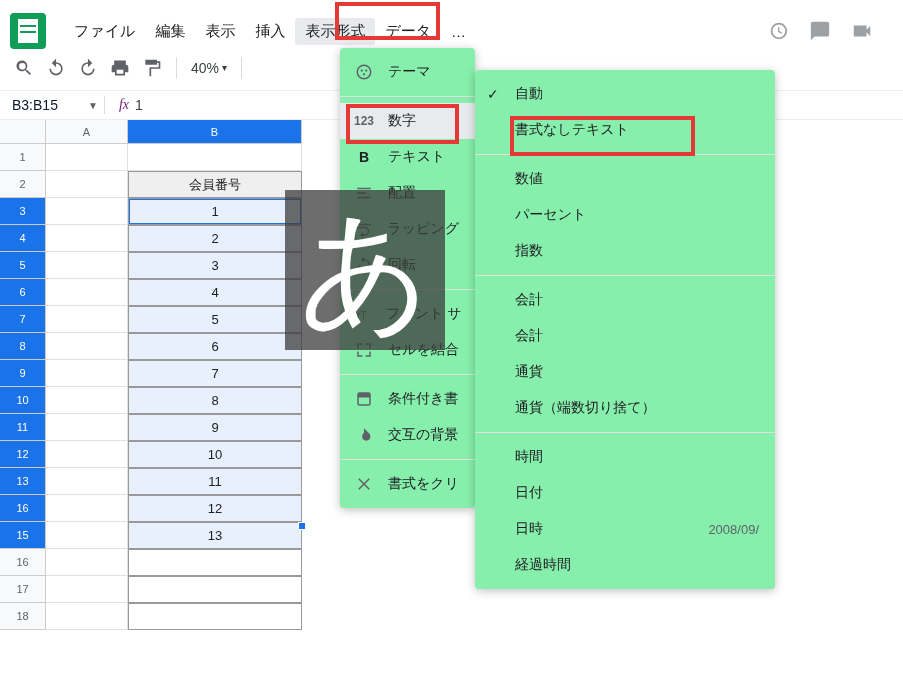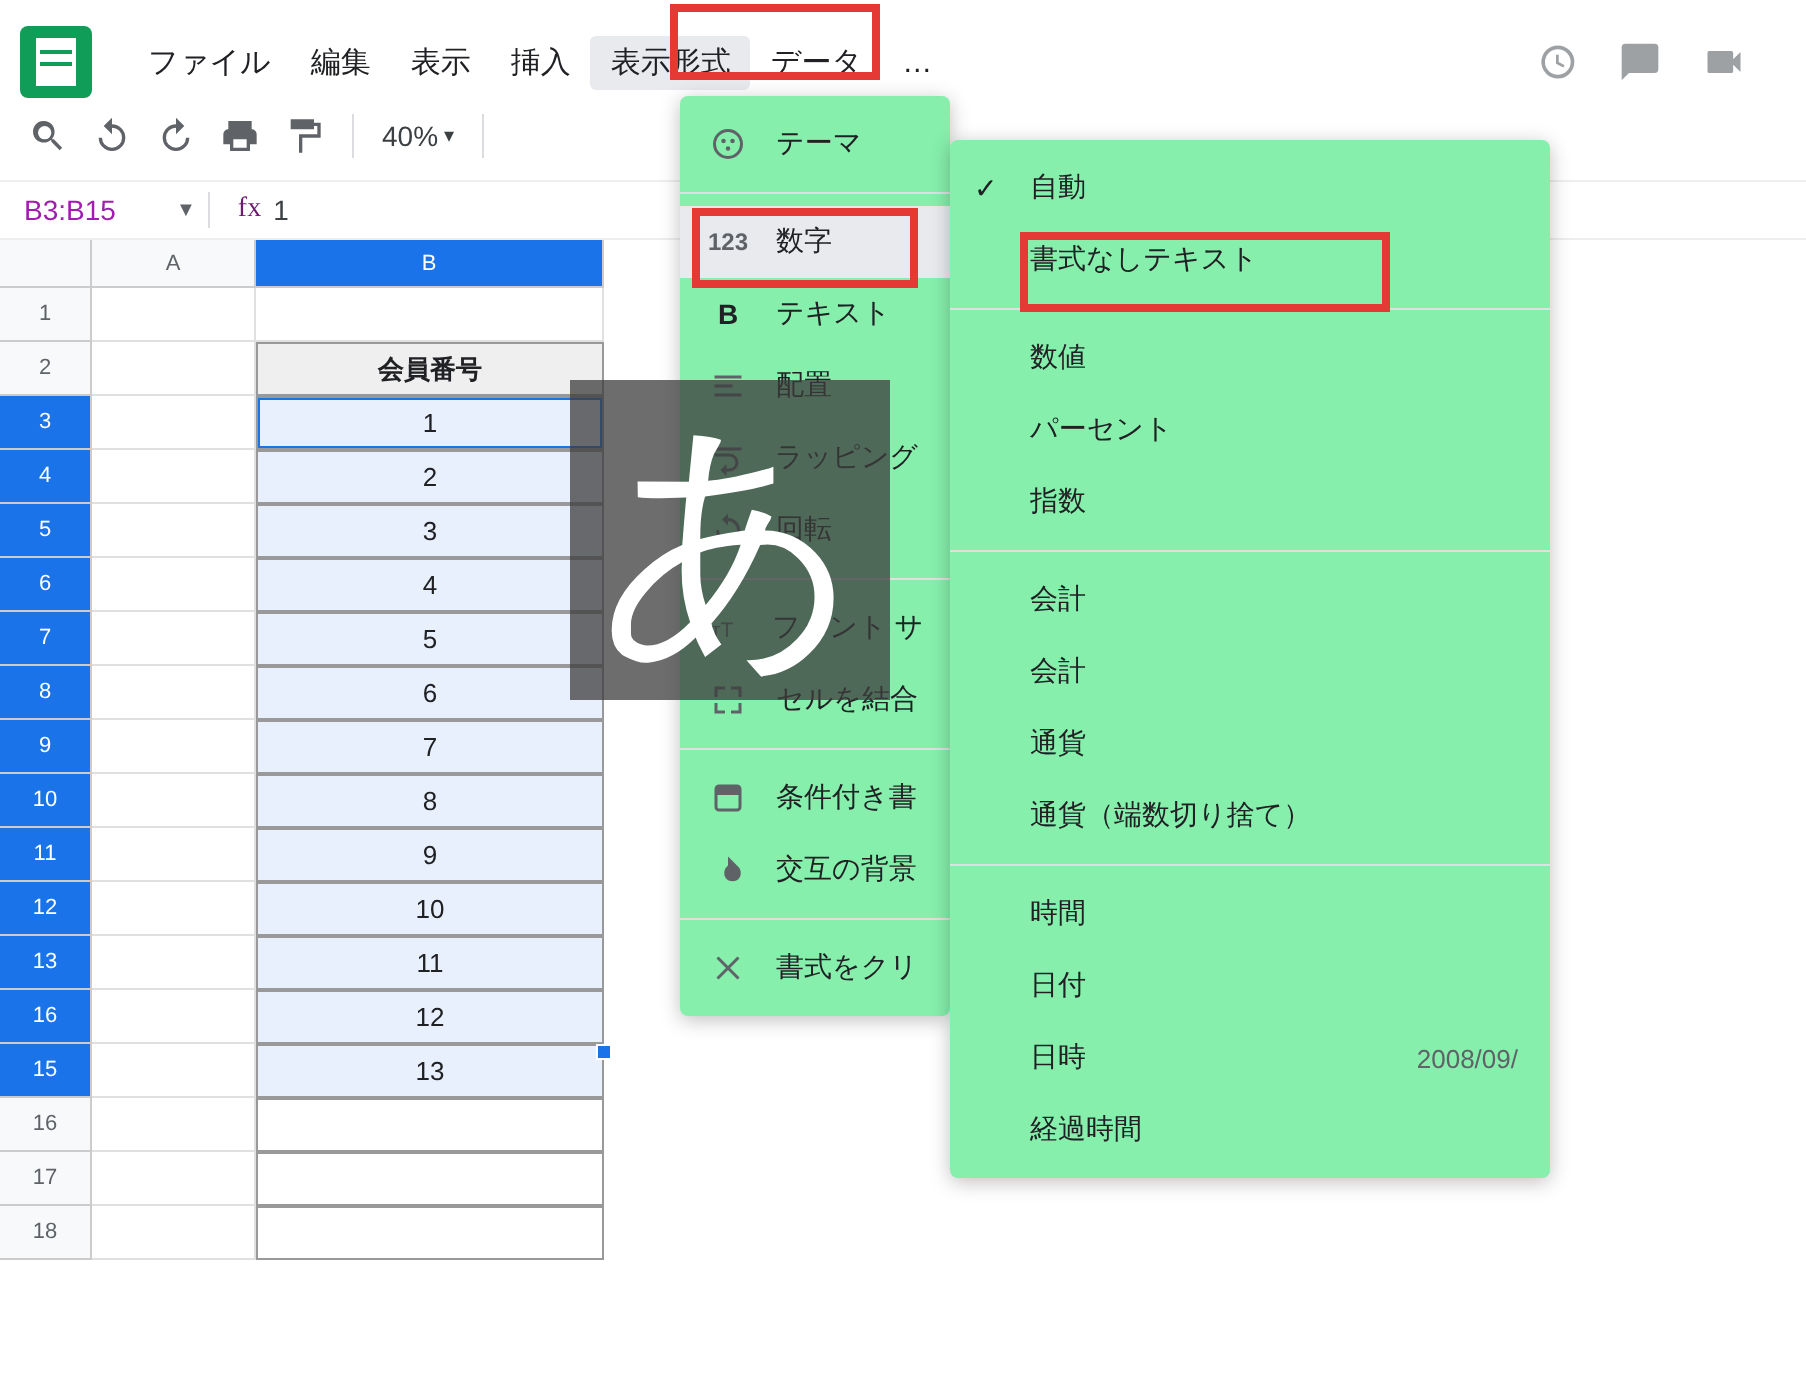--- a/index.html
+++ b/index.html
@@ -14,36 +14,36 @@
   .menu-item.active{ background:#e8eaed;}
   .top-icons{ margin-left:auto; display:flex; gap:20px; padding-right:20px;}
   .top-icons span{ width:22px;height:22px; opacity:.6;}
 
   .toolbar-row{ display:flex; align-items:center; gap:12px; padding:5px 14px 8px 14px; height:42px;}
   .tb-icon{ width:20px;height:20px; fill:#5f6368; cursor:pointer;}
   .zoom{ font-size:14px; color:#3c4043; display:flex; align-items:center; gap:3px;}
   .divider-v{ width:1px;height:22px;background:#dadce0; margin:0 2px;}
 
   .name-box-row{ display:flex; align-items:center; padding:4px 8px 4px 8px; border-top:1px solid #eee; border-bottom:1px solid #eee; height:30px;}
-  .name-box{ width:80px; font-size:14px; color:#a21caf; padding:2px 4px;}
-  .fx{ color:#701a75; font-family:serif; font-size:14px; margin:0 6px 0 14px;}
+  .name-box{ width:80px; font-size:14px; color:#0f172a; padding:2px 4px;}
+  .fx{ color:#701a75; font-style:italic; font-family:serif; font-size:14px; margin:0 6px 0 14px;}
   .formula-val{ font-size:14px; color:#3c4043;}
   .dropdown-caret{ font-size:10px; color:#5f6368; margin-right:6px;}
 
   .grid-wrap{ position:relative; }
   .col-headers{ display:flex; margin-left:46px;}
   .ch{ height:24px; border-right:1px solid #ccc; border-bottom:1px solid #ccc; font-size:11px; color:#5f6368; display:flex; align-items:center; justify-content:center; background:#f8f9fa;}
   .ch.selH{ background:#1a73e8; color:#fff;}
   .corner{ position:absolute; left:0; top:0; width:46px;height:24px; border-right:1px solid #ccc;border-bottom:1px solid #ccc;background:#f8f9fa;}
   .row{ display:flex; }
   .rh{ width:46px; height:27px; border-right:1px solid #ccc; border-bottom:1px solid #ccc; font-size:11px; color:#5f6368; display:flex; align-items:center; justify-content:center; background:#f8f9fa;}
   .rh.selR{ background:#1a73e8; color:#fff; font-weight:500;}
   .cell{ height:27px; border-right:1px solid #e0e0e0; border-bottom:1px solid #e0e0e0; padding:0 4px; font-size:13px; color:#202124; display:flex; align-items:center; justify-content:center;}
   .cell.selected-range{ background:#e8f0fe;}
-  .header-cell{ background:#efefef; font-weight:700;}
+  .header-cell{ background:#efefef; font-weight:400;}
   .sel-outline{ box-shadow: inset 0 0 0 1px #1a73e8;}
 
   
   .menu-dropdown{ position:absolute; background:#86efac; border-radius:4px; box-shadow:0 2px 10px rgba(0,0,0,.25); padding:6px 0; z-index:20;}
   .mrow{ display:flex; align-items:center; height:36px; padding:0 16px 0 14px; font-size:14px; color:#202124; white-space:nowrap; cursor:pointer; gap:14px;}
   .mrow.active{ background:#e8eaed;}
   .mrow .mic{ width:20px; display:inline-flex; justify-content:center;}
   .mrow .mic svg{width:18px;height:18px;fill:#5f6368;}
   .mdiv{ height:1px; background:#e0e0e0; margin:6px 0;}
   .submenu{ position:absolute; left:475px; top:70px; width:300px;}

